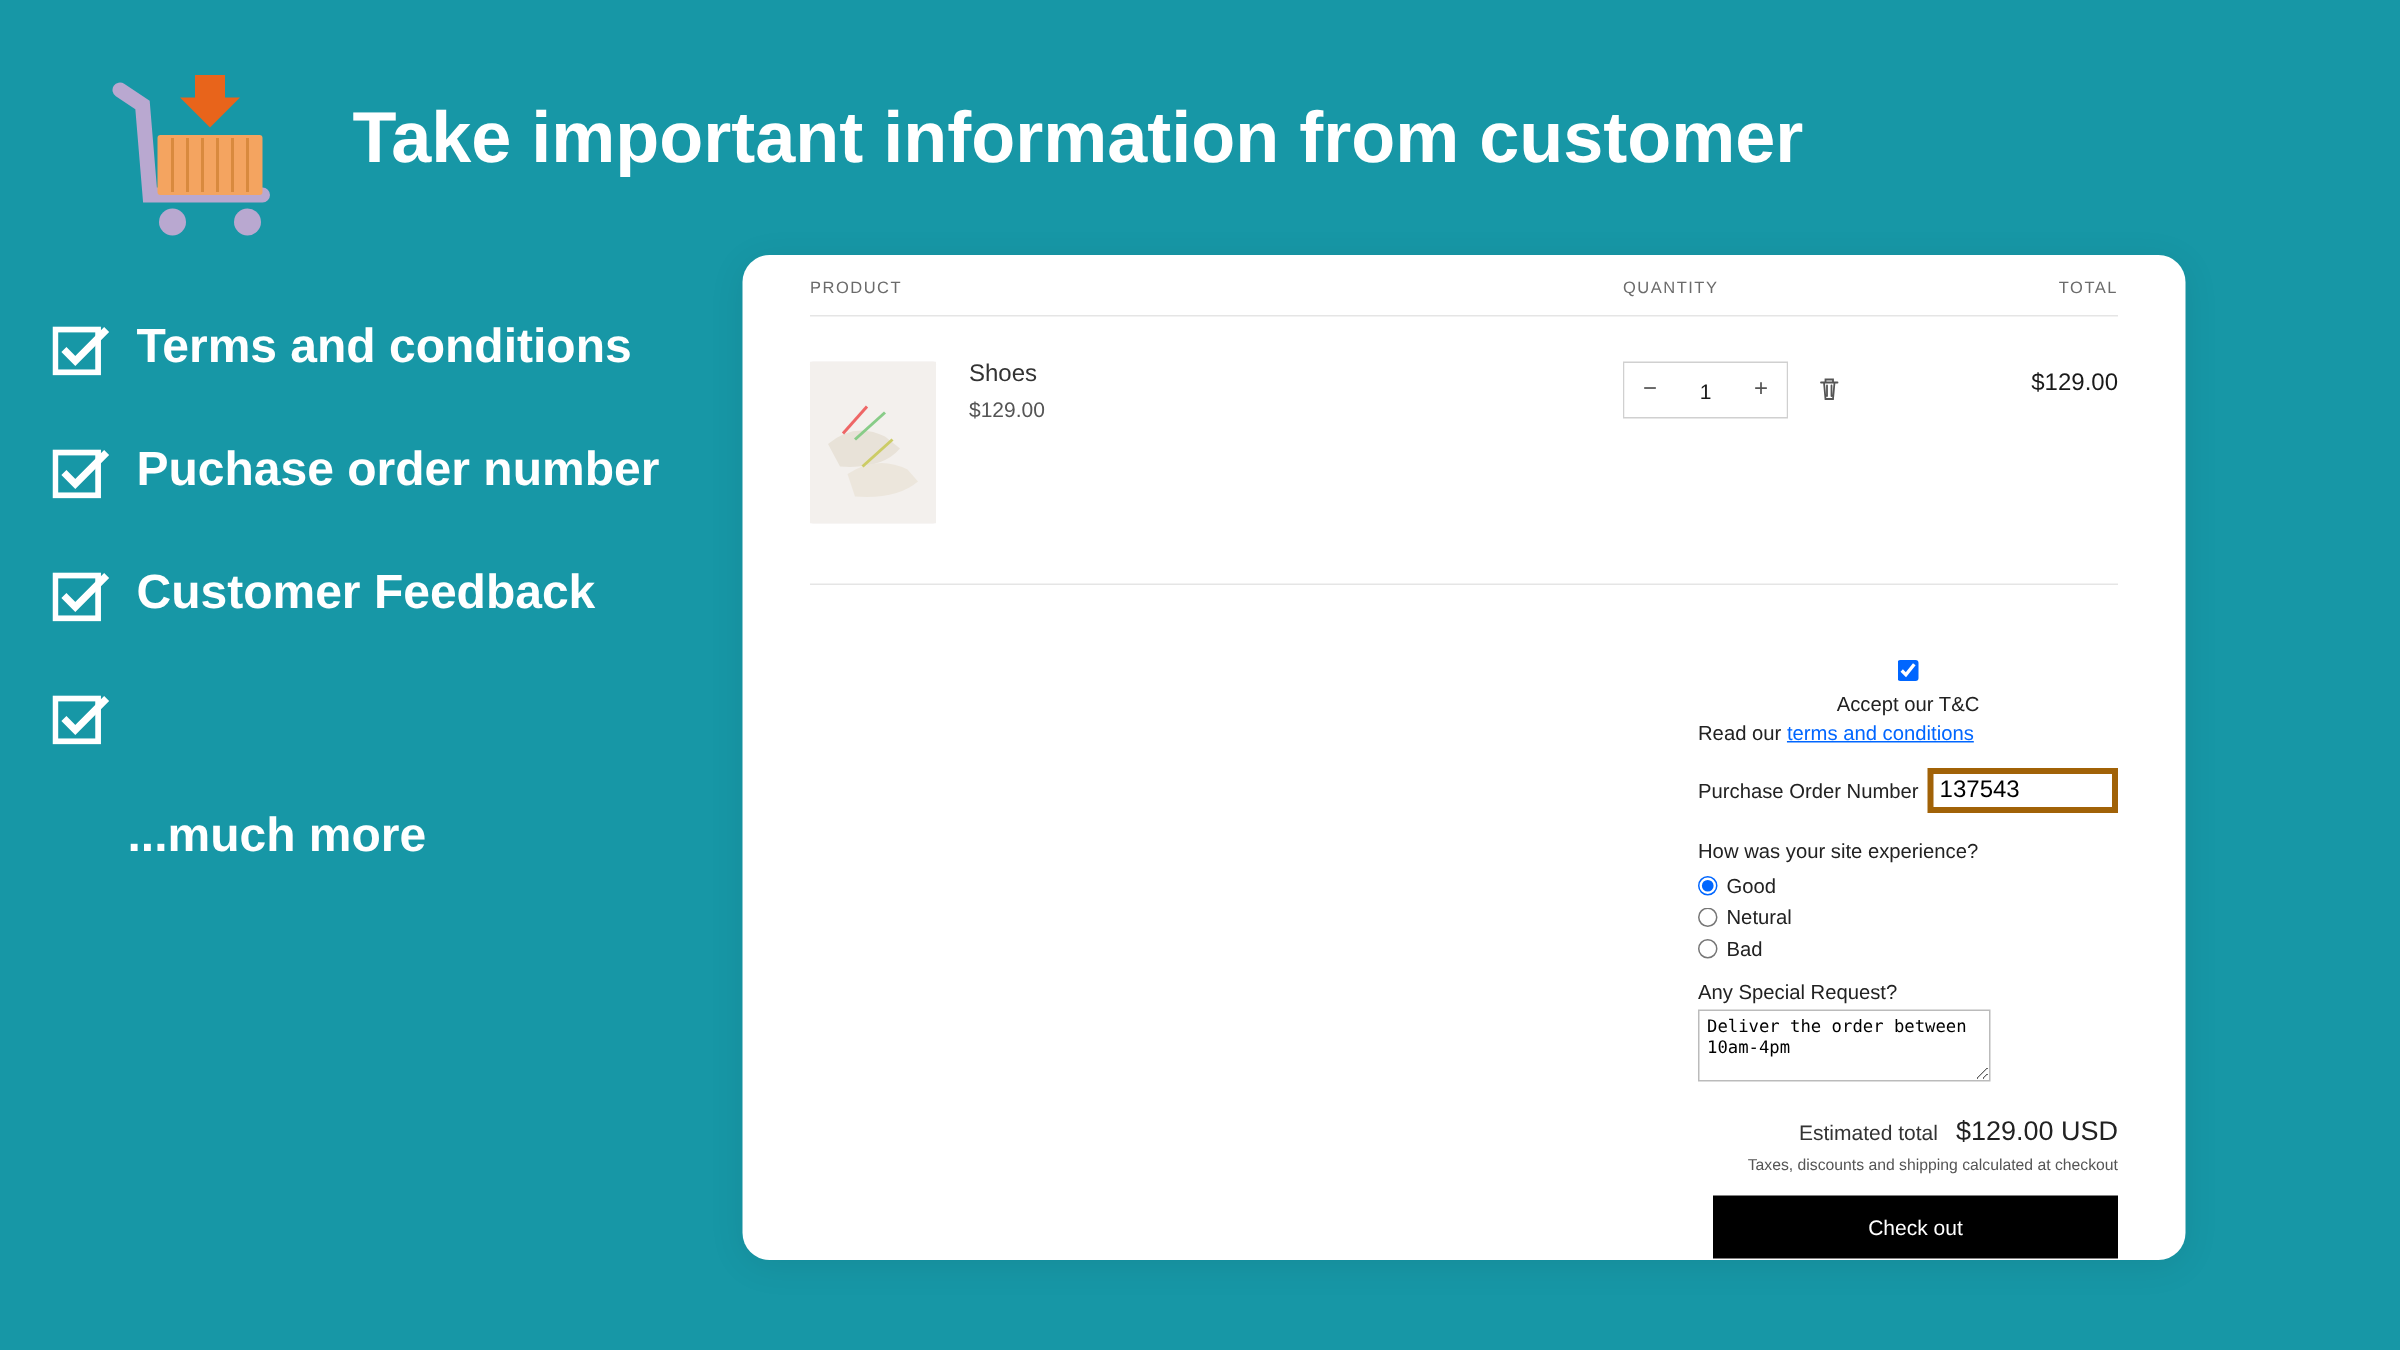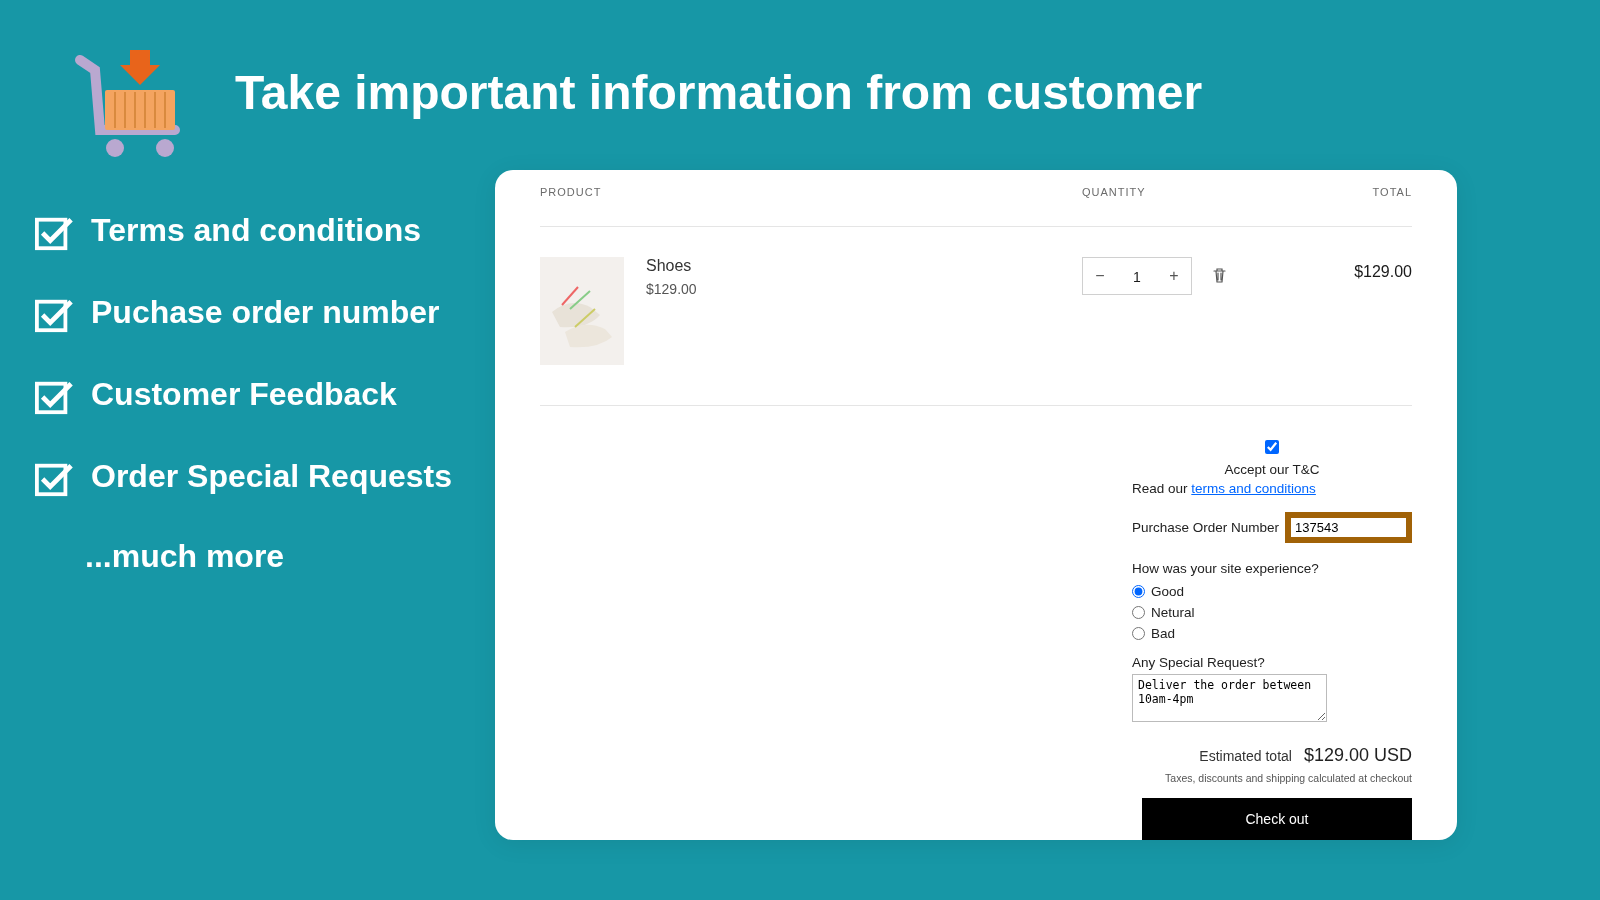--- a/index.html
+++ b/index.html
@@ -66,21 +66,21 @@
     border-radius: 18px;
     padding: 16px 45px 20px 45px;
     color: #1a1a1a;
     box-shadow: 0 4px 24px rgba(0,0,0,0.08);
   }
   .cart-header {
     display: flex;
     font-size: 11px;
     letter-spacing: 1px;
     color: #6b6b6b;
-    padding-bottom: 28px;
+    padding-bottom: 12px;
     border-bottom: 1px solid #e5e5e5;
   }
   .col-product { flex: 1; }
   .col-qty { width: 230px; text-align: left; }
   .col-total { width: 100px; text-align: right; }
   .cart-row {
     display: flex;
     padding: 30px 0 40px 0;
     border-bottom: 1px solid #e5e5e5;
     align-items: flex-start;
@@ -124,21 +124,21 @@
     top: 270px;
     width: 280px;
     font-size: 13.5px;
     color: #222;
   }
   .tc-row { display: flex; align-items: center; gap: 8px; margin-bottom: 4px; flex-direction: column; }
   .tc-row input { width: 14px; height: 14px; accent-color: #0066ff; }
   .read-tc { margin-bottom: 16px; }
   .read-tc a { color: #0066ff; text-decoration: underline; }
   .po-row { display: flex; align-items: center; gap: 6px; margin-bottom: 18px; }
-  .po-row input { flex: 1; border: 6px solid #a16207; padding: 2px 4px; font-size: 13px; width: 110px; }
+  .po-row input { flex: 1; border: 4px solid #a16207; padding: 2px 4px; font-size: 16px; width: 110px; }
   .exp-q { margin-bottom: 8px; }
   .radio-row { display: flex; align-items: center; gap: 6px; margin-bottom: 6px; font-size: 13.5px; }
   .radio-row input { accent-color: #0066ff; }
   .special-q { margin-top: 14px; margin-bottom: 4px; }
   .special-ta {
     width: 195px; height: 48px; border: 1px solid #bbb;
     font-family: Menlo, Consolas, monospace; font-size: 11.5px; padding: 3px 5px;
     resize: both;
   }
   .est-row { display: flex; justify-content: flex-end; align-items: baseline; gap: 12px; margin-top: 20px; }
@@ -200,21 +200,20 @@
         <rect x="2" y="6" width="30" height="30" stroke="#fff" stroke-width="4" fill="none"></rect>
         <path d="M8 20 L16 28 L38 6" stroke="#fff" stroke-width="5" fill="none"></path>
       </svg>
     <div class="feature-label">Customer Feedback</div>
   </div>
   <div class="feature-item">
     <svg class="check-icon" viewBox="0 0 40 40">
         <rect x="2" y="6" width="30" height="30" stroke="#fff" stroke-width="4" fill="none"></rect>
         <path d="M8 20 L16 28 L38 6" stroke="#fff" stroke-width="5" fill="none"></path>
       </svg>
-    <div class="feature-label">Order Special Requests</div>
   </div>
   <div class="much-more">...much more</div>
 </div>
 
 <div class="cart-panel">
   <div class="cart-header">
     <div class="col-product">PRODUCT</div>
     <div class="col-qty">QUANTITY</div>
     <div class="col-total">TOTAL</div>
   </div>

